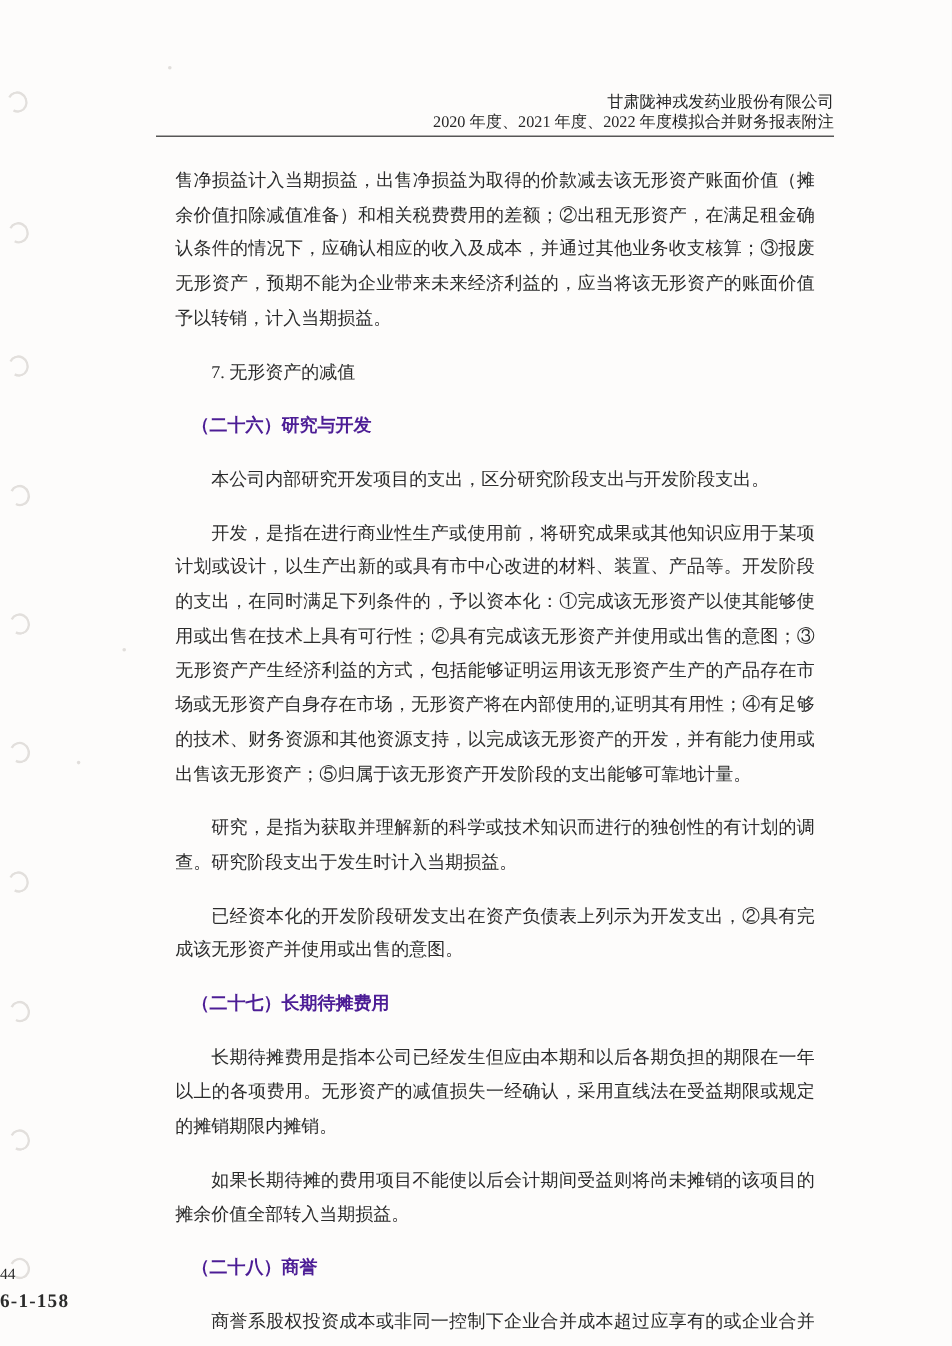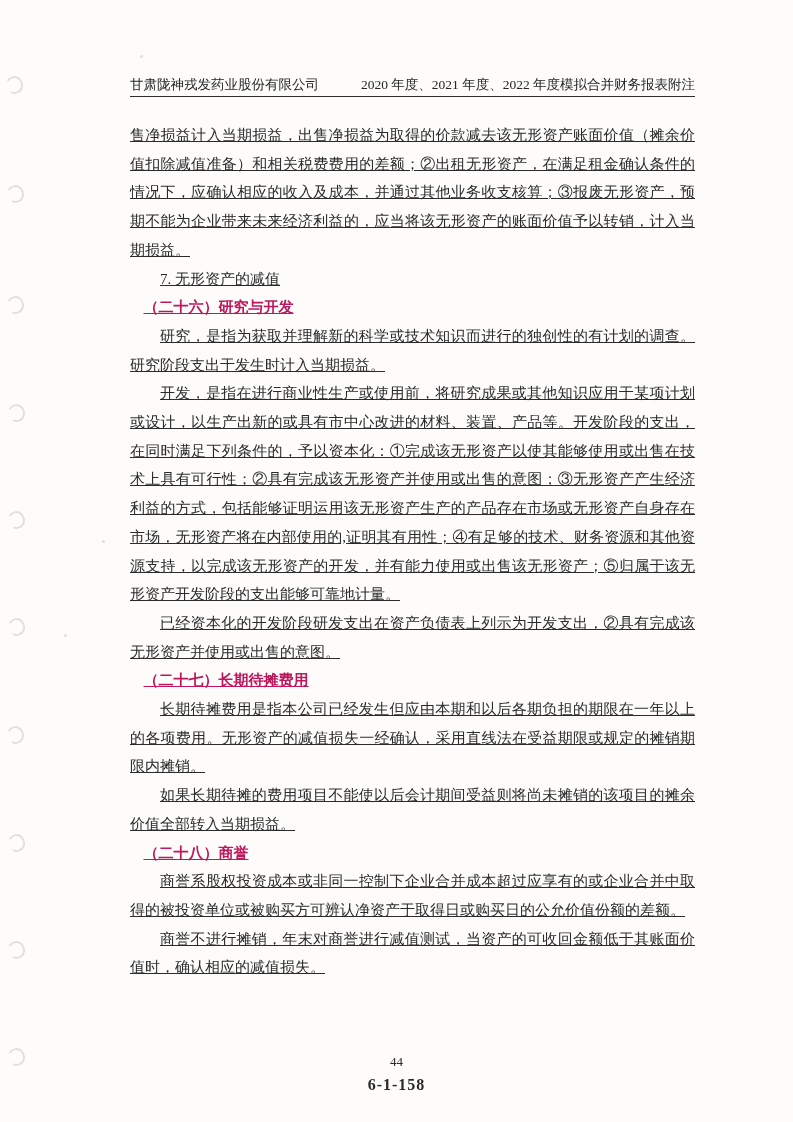--- a/index.html
+++ b/index.html
@@ -31,37 +31,38 @@
   }
   .header{
     position:absolute;
     left:130px;top:76px;width:565px;
     display:flex;justify-content:space-between;align-items:flex-end;
     font-size:13.5px;line-height:17px;
     padding-bottom:3px;
     border-bottom:1.5px solid #2e2e2e;
     color:#262626;
     white-space:nowrap;
+    flex-direction:column;
   }
   .content{
     position:absolute;
     left:130px;top:121px;width:565px;
     font-size:15px;
     line-height:28.7px;
     text-align:justify;
     text-justify:inter-ideograph;
     color:#2b2b2b;
   }
-  .content p{margin:0;padding:0;text-decoration:underline;}
+  .content p{margin:16px;padding:0;}
   .content p.ind{text-indent:2em;}
   .content p.cont{text-indent:0;}
-  .content p.head{text-indent:0.9em;font-weight:bold;color:#be185d;}
+  .content p.head{text-indent:0.9em;font-weight:bold;color:#4c1d95;}
   .footer{
     position:absolute;left:0;width:793px;top:1052px;
-    text-align:center;color:#2b2b2b;
+    text-align:left;color:#2b2b2b;
   }
   .pageno{font-size:13px;line-height:20px;}
   .docno{font-size:16px;line-height:26px;letter-spacing:1px;font-weight:bold;}
 </style>
 </head>
 <body>
 
 <div class="page">
 
   <div class="ring" style="left:6px;top:76px;"></div>
@@ -80,22 +81,23 @@
 
   <div class="header">
     <span>甘肃陇神戎发药业股份有限公司</span>
     <span>2020 年度、2021 年度、2022 年度模拟合并财务报表附注</span>
   </div>
 
   <div class="content">
     <p class="cont">售净损益计入当期损益，出售净损益为取得的价款减去该无形资产账面价值（摊余价值扣除减值准备）和相关税费费用的差额；②出租无形资产，在满足租金确认条件的情况下，应确认相应的收入及成本，并通过其他业务收支核算；③报废无形资产，预期不能为企业带来未来经济利益的，应当将该无形资产的账面价值予以转销，计入当期损益。</p>
     <p class="ind">7. 无形资产的减值</p>
     <p class="head">（二十六）研究与开发</p>
+    <p class="ind">本公司内部研究开发项目的支出，区分研究阶段支出与开发阶段支出。</p>
+    <p class="ind">开发，是指在进行商业性生产或使用前，将研究成果或其他知识应用于某项计划或设计，以生产出新的或具有市中心改进的材料、装置、产品等。开发阶段的支出，在同时满足下列条件的，予以资本化：①完成该无形资产以使其能够使用或出售在技术上具有可行性；②具有完成该无形资产并使用或出售的意图；③无形资产产生经济利益的方式，包括能够证明运用该无形资产生产的产品存在市场或无形资产自身存在市场，无形资产将在内部使用的,证明其有用性；④有足够的技术、财务资源和其他资源支持，以完成该无形资产的开发，并有能力使用或出售该无形资产；⑤归属于该无形资产开发阶段的支出能够可靠地计量。</p>
     <p class="ind">研究，是指为获取并理解新的科学或技术知识而进行的独创性的有计划的调查。研究阶段支出于发生时计入当期损益。</p>
-    <p class="ind">开发，是指在进行商业性生产或使用前，将研究成果或其他知识应用于某项计划或设计，以生产出新的或具有市中心改进的材料、装置、产品等。开发阶段的支出，在同时满足下列条件的，予以资本化：①完成该无形资产以使其能够使用或出售在技术上具有可行性；②具有完成该无形资产并使用或出售的意图；③无形资产产生经济利益的方式，包括能够证明运用该无形资产生产的产品存在市场或无形资产自身存在市场，无形资产将在内部使用的,证明其有用性；④有足够的技术、财务资源和其他资源支持，以完成该无形资产的开发，并有能力使用或出售该无形资产；⑤归属于该无形资产开发阶段的支出能够可靠地计量。</p>
     <p class="ind">已经资本化的开发阶段研发支出在资产负债表上列示为开发支出，②具有完成该无形资产并使用或出售的意图。</p>
     <p class="head">（二十七）长期待摊费用</p>
     <p class="ind">长期待摊费用是指本公司已经发生但应由本期和以后各期负担的期限在一年以上的各项费用。无形资产的减值损失一经确认，采用直线法在受益期限或规定的摊销期限内摊销。</p>
     <p class="ind">如果长期待摊的费用项目不能使以后会计期间受益则将尚未摊销的该项目的摊余价值全部转入当期损益。</p>
     <p class="head">（二十八）商誉</p>
     <p class="ind">商誉系股权投资成本或非同一控制下企业合并成本超过应享有的或企业合并中取得的被投资单位或被购买方可辨认净资产于取得日或购买日的公允价值份额的差额。</p>
     <p class="ind">商誉不进行摊销，年末对商誉进行减值测试，当资产的可收回金额低于其账面价值时，确认相应的减值损失。</p>
 
   </div>
 

